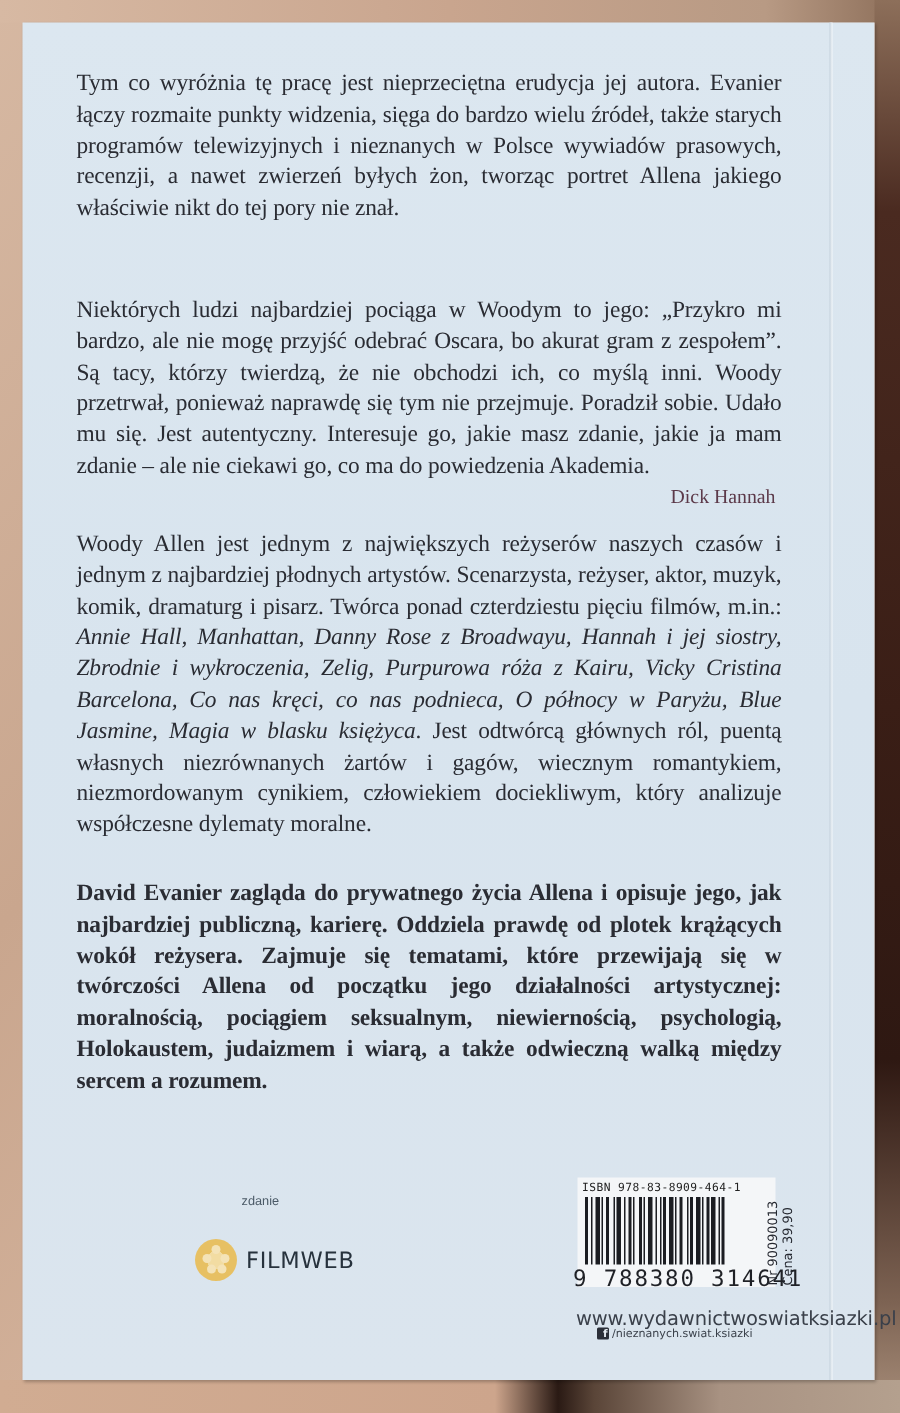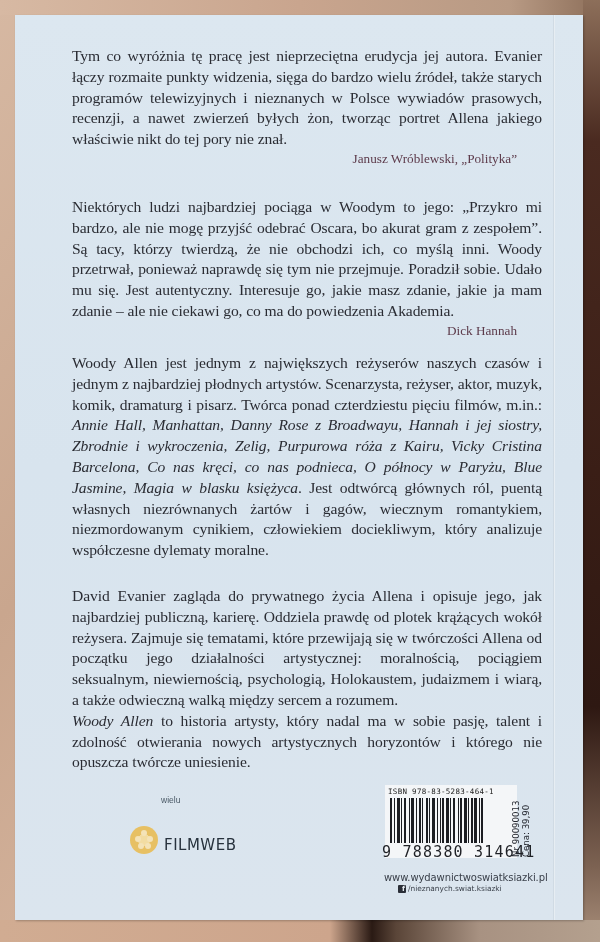--- a/index.html
+++ b/index.html
@@ -27,41 +27,41 @@
     .cover {
       position: absolute; left: 15px; top: 15px; width: 568px; height: 905px;
       background: linear-gradient(180deg, #dce7f0 0%, #d8e4ee 50%, #dbe5ee 100%);
       box-shadow: 1px 1px 2px rgba(0,0,0,0.25);
     }
     .crease {
       position: absolute; left: 538px; top: 0; width: 2px; height: 905px;
       background: linear-gradient(90deg, #c4d1dc, #f3f7fa);
     }
     .text-block {
-      position: absolute; left: 57px; width: 470px;
+      position: absolute; left: 36px; width: 470px;
       color: #2a2c33;
       font-size: 15.6px;
       line-height: 20.8px;
       text-align: justify;
       letter-spacing: -0.1px;
     }
     .text-block p { text-align: justify; text-align-last: left; }
     .attrib {
       position: absolute; right: 66px;
       font-size: 13.2px;
       color: #5c3a4a;
     }
     .patron {
       position: absolute; left: 161px; top: 795px;
       font-family: "Liberation Sans", "DejaVu Sans", sans-serif;
       font-size: 8.5px; color: #4a5966;
     }
     .filmweb {
       position: absolute; left: 130px; top: 826px;
-      display: flex; align-items: flex-end; gap: 6px;
+      display: flex; align-items: center; gap: 6px;
     }
     .filmweb-logo {
       width: 28px; height: 28px; border-radius: 50%;
       background: radial-gradient(circle at 50% 50%, #f5dc9a 0 30%, #e9bd55 31% 100%);
       position: relative; opacity: 0.9;
     }
     .filmweb-logo span {
       position: absolute; width: 6px; height: 6px; border-radius: 50%; background: #f7e3b2;
     }
     .filmweb-name {
@@ -90,21 +90,21 @@
     }
     .price-vertical {
       position: absolute; left: 511px; top: 857px;
       transform: rotate(-90deg); transform-origin: 0 0;
       font-family: "DejaVu Sans", "Liberation Sans", sans-serif;
       font-size: 8.6px; line-height: 10px; color: #252830;
     }
     .www {
       position: absolute; left: 384px; top: 872px;
       font-family: "DejaVu Sans", "Liberation Sans", sans-serif;
-      font-size: 10px; color: #3a404a; letter-spacing: -0.1px;
+      font-size: 13px; color: #3a404a; letter-spacing: -0.1px;
     }
     .fb-line {
       position: absolute; left: 398px; top: 884px;
       display: flex; align-items: center; gap: 2px;
       font-family: "DejaVu Sans", "Liberation Sans", sans-serif;
       font-size: 7.4px; color: #3a404a;
     }
     .fb-icon {
       width: 8px; height: 8px; background: #2b2f38; color: #e8eef3;
       font-size: 7px; font-weight: bold; line-height: 8px; text-align: right;
@@ -117,51 +117,49 @@
 <div class="bg-top"></div>
 <div class="bg-right"></div>
 <div class="bg-bottom"></div>
 
 <div class="cover">
   <div class="crease"></div>
 
   <div class="text-block" style="top:31px;">
     <p>Tym co wyróżnia tę pracę jest nieprzeciętna erudycja jej autora. Evanier łączy rozmaite punkty widzenia, sięga do bardzo wielu źródeł, także starych programów telewizyjnych i nieznanych w Polsce wywiadów prasowych, recenzji, a nawet zwierzeń byłych żon, tworząc portret Allena jakiego właściwie nikt do tej pory nie znał.</p>
   </div>
-  <div class="attrib" style="top:136px;">Janusz Wróblewski, „Polityka”</div>
 
   <div class="text-block" style="top:182px;">
     <p>Niektórych ludzi najbardziej pociąga w Woodym to jego: „Przykro mi bardzo, ale nie mogę przyjść odebrać Oscara, bo akurat gram z zespołem”. Są tacy, którzy twierdzą, że nie obchodzi ich, co myślą inni. Woody przetrwał, ponieważ naprawdę się tym nie przejmuje. Poradził sobie. Udało mu się. Jest autentyczny. Interesuje go, jakie masz zdanie, jakie ja mam zdanie – ale nie ciekawi go, co ma do powiedzenia Akademia.</p>
   </div>
   <div class="attrib" style="top:308px;">Dick Hannah</div>
 
   <div class="text-block" style="top:338px;">
     <p><span>Woody Allen jest jednym z największych reżyserów naszych czasów i jednym z najbardziej płodnych artystów. Scenarzysta, reżyser, aktor, muzyk, komik, dramaturg i pisarz. Twórca ponad czterdziestu pięciu filmów, m.in.: </span><em>Annie Hall, Manhattan, Danny Rose z Broadwayu, Hannah i jej siostry, Zbrodnie i wykroczenia, Zelig, Purpurowa róża z Kairu, Vicky Cristina Barcelona, Co nas kręci, co nas podnieca, O północy w Paryżu, Blue Jasmine, Magia w blasku księżyca</em><span>. Jest odtwórcą głównych ról, puentą własnych niezrównanych żartów i gagów, wiecznym romantykiem, niezmordowanym cynikiem, człowiekiem dociekliwym, który analizuje współczesne dylematy moralne.</span></p>
   </div>
 
-  <div class="text-block" style="top:571px;">
+  <div class="text-block" style="top:571px;font-weight:bold;">
     <p>David Evanier zagląda do prywatnego życia Allena i opisuje jego, jak najbardziej publiczną, karierę. Oddziela prawdę od plotek krążących wokół reżysera. Zajmuje się tematami, które przewijają się w twórczości Allena od początku jego działalności artystycznej: moralnością, pociągiem seksualnym, niewiernością, psychologią, Holokaustem, judaizmem i wiarą, a także odwieczną walką między sercem a rozumem.</p>
-    <p><em>Woody Allen</em><span> to historia artysty, który nadal ma w sobie pasję, talent i zdolność otwierania nowych artystycznych horyzontów i którego nie opuszcza twórcze uniesienie.</span></p>
-  </div>
-</div>
-
-<div class="patron">wielu</div>
+  </div>
+</div>
+
+<div class="patron">zdanie</div>
 <div class="filmweb">
   <div class="filmweb-logo">
     <span style="left:11px;top:4px;"></span>
     <span style="left:5px;top:10px;"></span>
     <span style="left:17px;top:10px;"></span>
     <span style="left:8px;top:17px;"></span>
     <span style="left:15px;top:17px;"></span>
   </div>
   <span class="filmweb-name">FILMWEB</span>
 </div>
 
 <div class="barcode-box"></div>
-<div class="isbn-text">ISBN 978-83-5283-464-1</div>
+<div class="isbn-text">ISBN 978-83-8909-464-1</div>
 <div class="bars">
   <i style="width:2px"></i>
     <b style="width:2px"></b>
     <i style="width:1px"></i>
     <b style="width:2px"></b>
     <i style="width:3px"></i>
     <b style="width:1px"></b>
     <i style="width:1px"></i>
     <b style="width:2px"></b>
     <i style="width:2px"></i>

